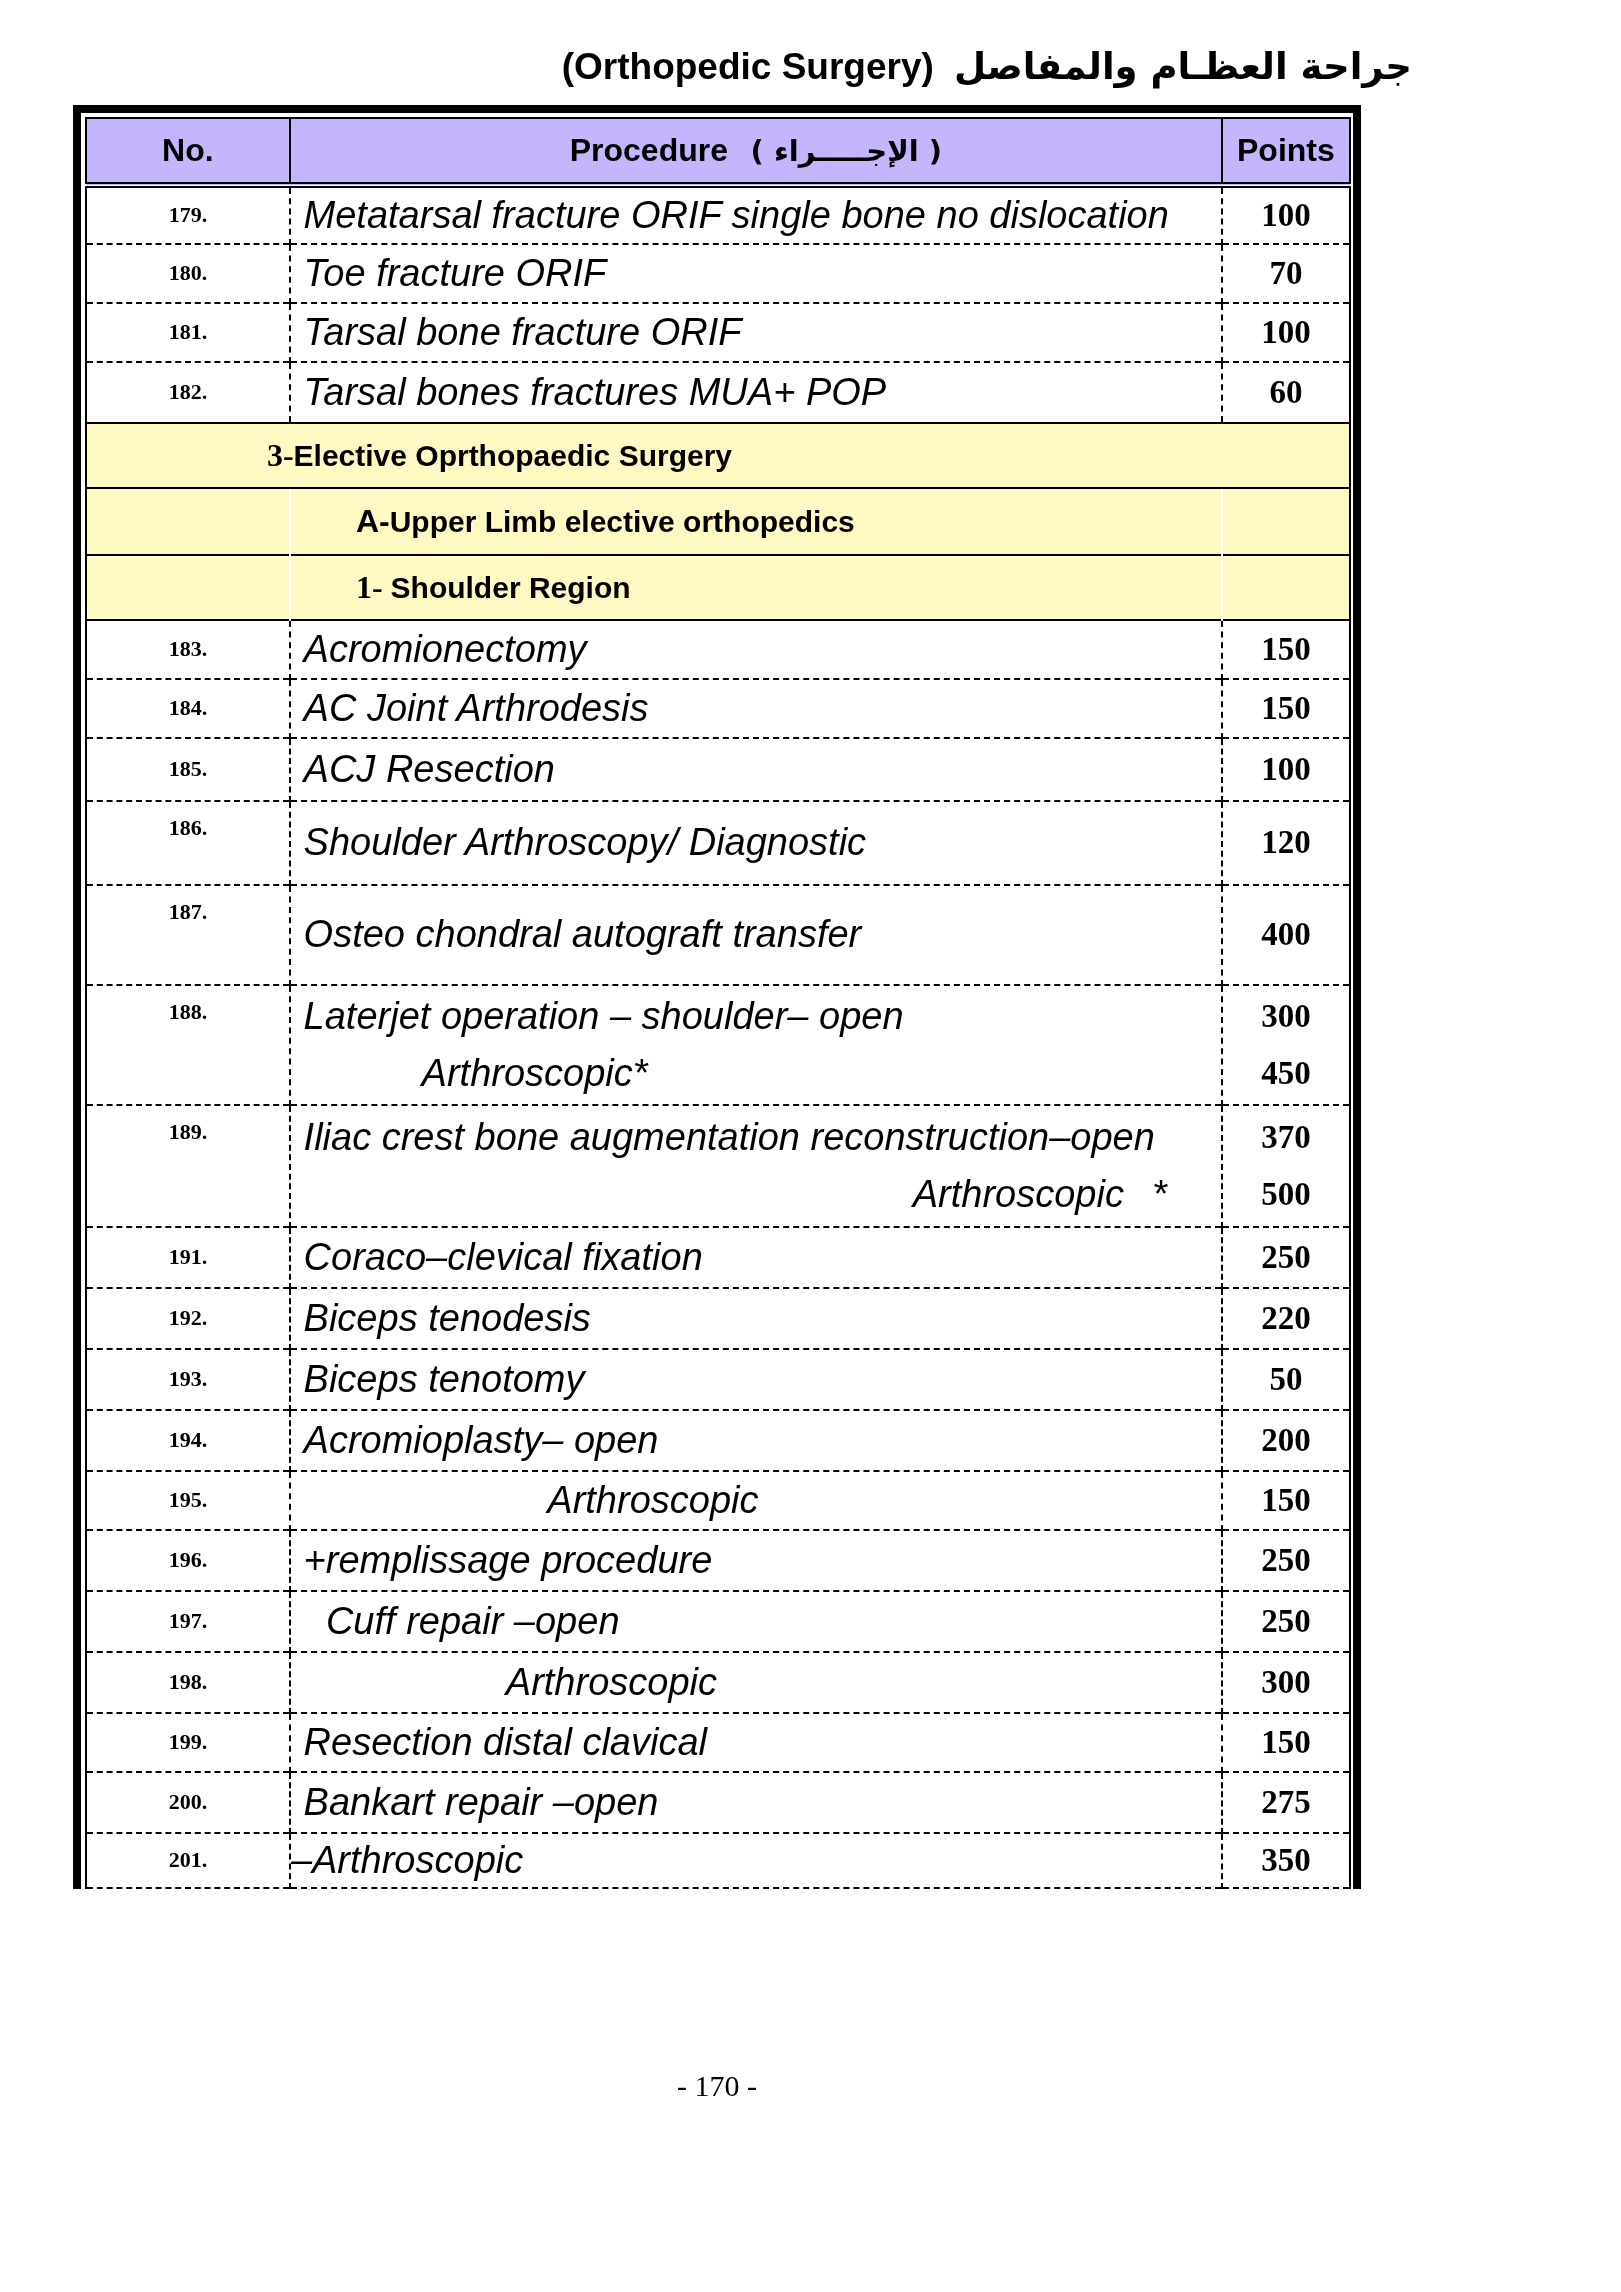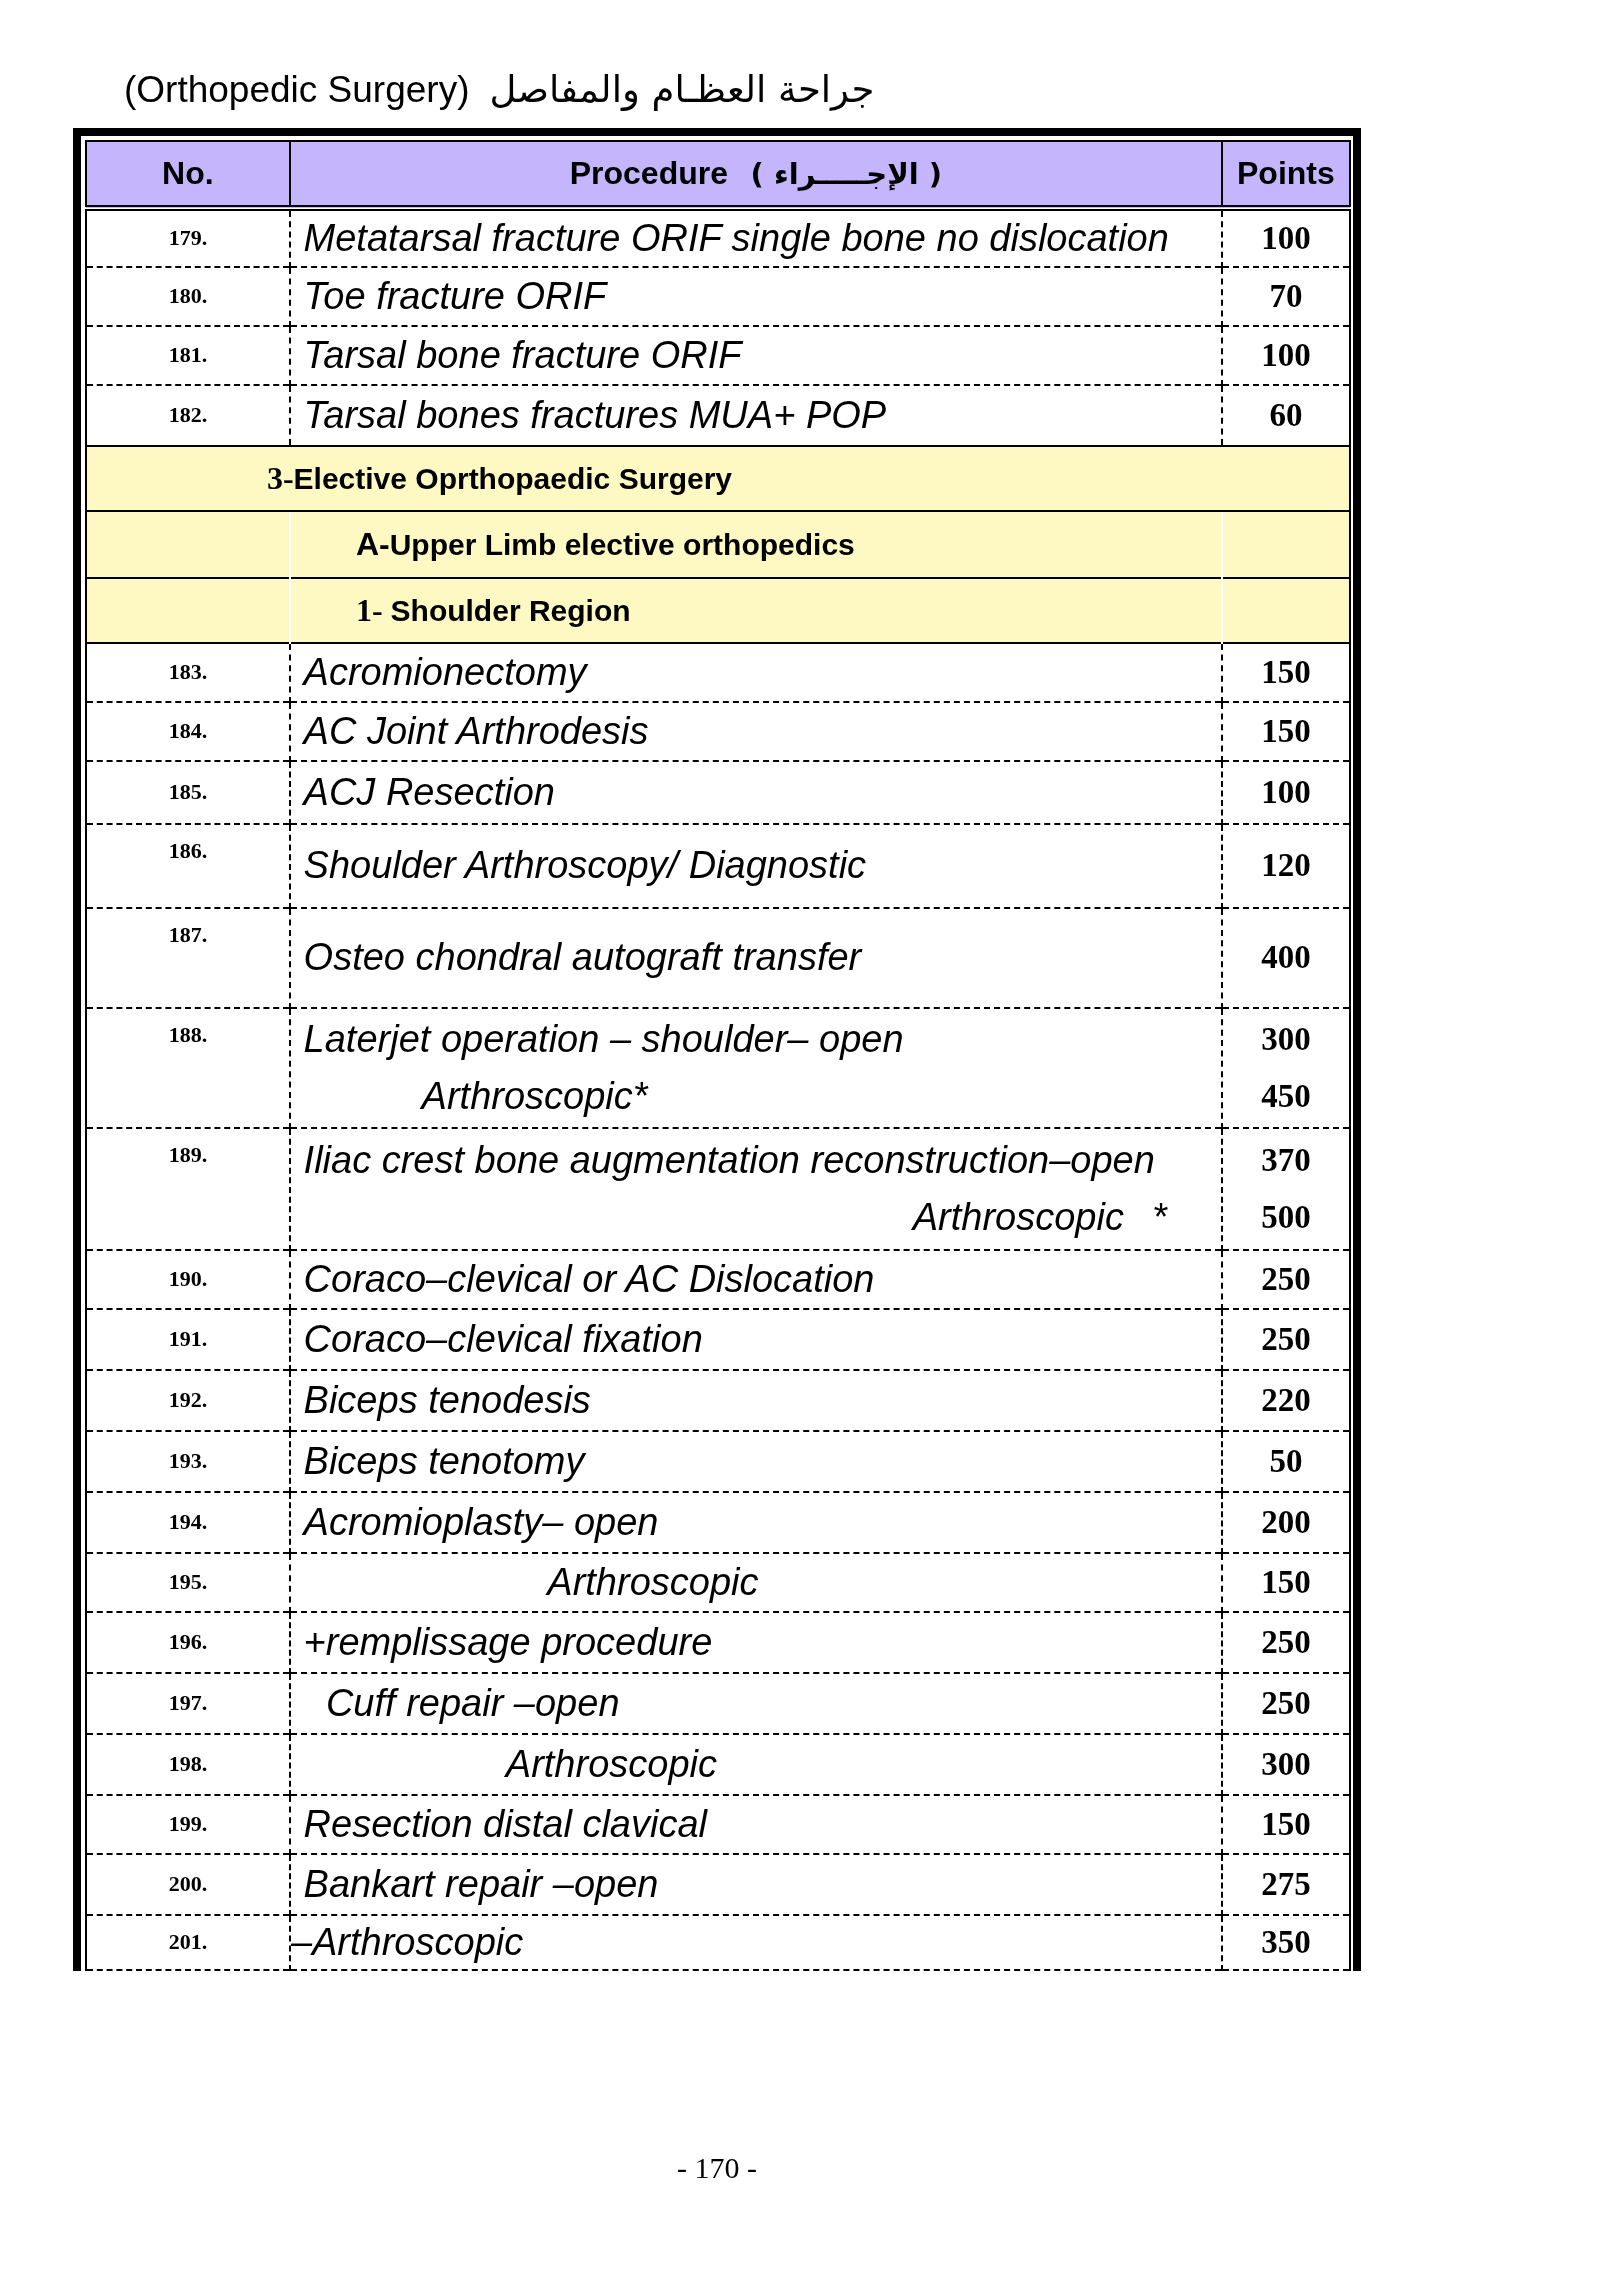--- a/index.html
+++ b/index.html
@@ -1,23 +1,23 @@
 <!DOCTYPE html>
 <html><head>
 <meta charset="utf-8">
 <style>
   html,body { margin:0; padding:0; background:#fff; }
   .page {
     position:relative; width:1621px; height:2293px; background:#fff;
     font-family:"Liberation Sans", sans-serif; color:#000; overflow:hidden;
   }
   .doc-title {
-    margin:68px 0 0 73px; width:1288px; text-align:left;
+    margin:45px 0 0 73px; width:1288px; text-align:right;
     position:relative; left:51px;
-    font-weight:normal; font-size:37px; white-space:nowrap;
+    font-weight:bold; font-size:37px; white-space:nowrap;
   }
   .doc-title .t-en { font-family:"Liberation Sans", sans-serif; }
   .doc-title .t-ar { font-family:"DejaVu Sans", sans-serif; margin-left:9.8px; }
 
   .table-frame {
     margin-left:73px; margin-top:16.7px;
     border:8.8px solid #000; border-bottom:none;
     padding:3.9px 3.9px 0 3.9px;
     width:1264px;
   }
@@ -201,25 +201,20 @@
           <td class="proc">
             <div class="pline">Iliac crest bone augmentation reconstruction–open</div>
             <div class="pline r189">Arthroscopic *</div>
           </td>
           <td class="pts">
             <div class="pline">370</div>
             <div class="pline">500</div>
           </td>
         </tr>
 
-        <tr class="item h60 bt-dash">
-          <td class="no">190.</td>
-          <td class="proc">Coraco–clevical or AC Dislocation</td>
-          <td class="pts">250</td>
-        </tr>
 
         <tr class="item h62 bt-dash">
           <td class="no">191.</td>
           <td class="proc">Coraco–clevical fixation</td>
           <td class="pts">250</td>
         </tr>
 
         <tr class="item h62 bt-dash">
           <td class="no">192.</td>
           <td class="proc">Biceps tenodesis</td>

